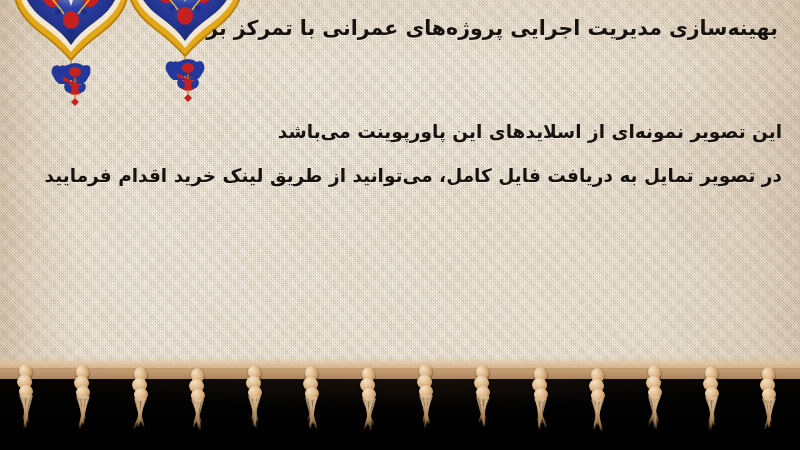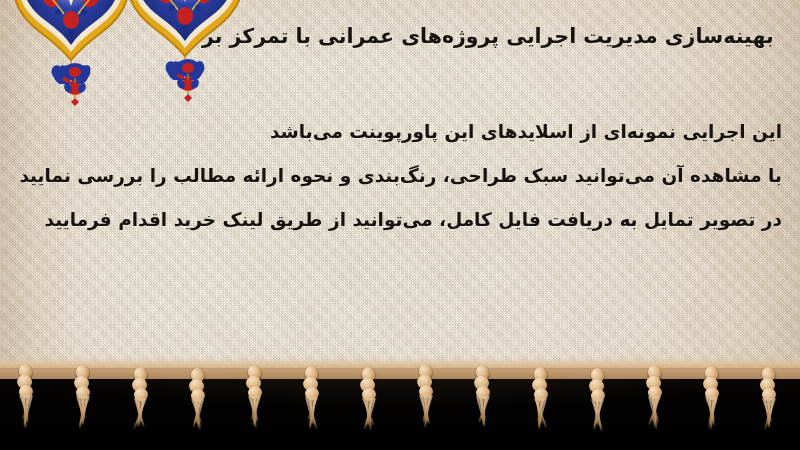--- a/index.html
+++ b/index.html
@@ -139,23 +139,23 @@
 
   
   .text-layer {
     position: absolute;
     left: 0; top: 0; width: 800px; height: 375px;
     direction: rtl;
   }
   .title-block {
     position: absolute;
     right: 18px;
-    top: 20px;
+    top: 12px;
     width: 580px;
-    text-align: left;
+    text-align: center;
     direction: rtl;
   }
   .title-line {
     font-size: 20.5px;
     font-weight: bold;
     color: #17120e;
     line-height: 33px;
     letter-spacing: 0px;
     white-space: nowrap;
     text-shadow: 0 1px 0 rgba(255,255,255,0.28);
@@ -332,22 +332,21 @@
     </svg>
   </div>
 
   <div class="text-layer">
 
     <div class="title-block">
       <div class="title-line">بهینه‌سازی مدیریت اجرایی پروژه‌های عمرانی با تمرکز بر</div>
     </div>
 
     <div class="body-block">
-      <div class="body-line">این اجرایی نمونه‌ای از اسلایدهای این پاورپوینت می‌باشد</div>
-      <div class="body-line gap-top">با مشاهده آن می‌توانید سبک طراحی، رنگ‌بندی و نحوه ارائه مطالب را بررسی نمایید</div>
+      <div class="body-line">این تصویر نمونه‌ای از اسلایدهای این پاورپوینت می‌باشد</div>
       <div class="body-line gap-top">در تصویر تمایل به دریافت فایل کامل، می‌توانید از طریق لینک خرید اقدام فرمایید</div>
     </div>
 
   </div>
 
   <div class="black-field"></div>
 
   <div class="fringe-band"></div>
 
   <div class="fringe-row" id="fringe-row">

